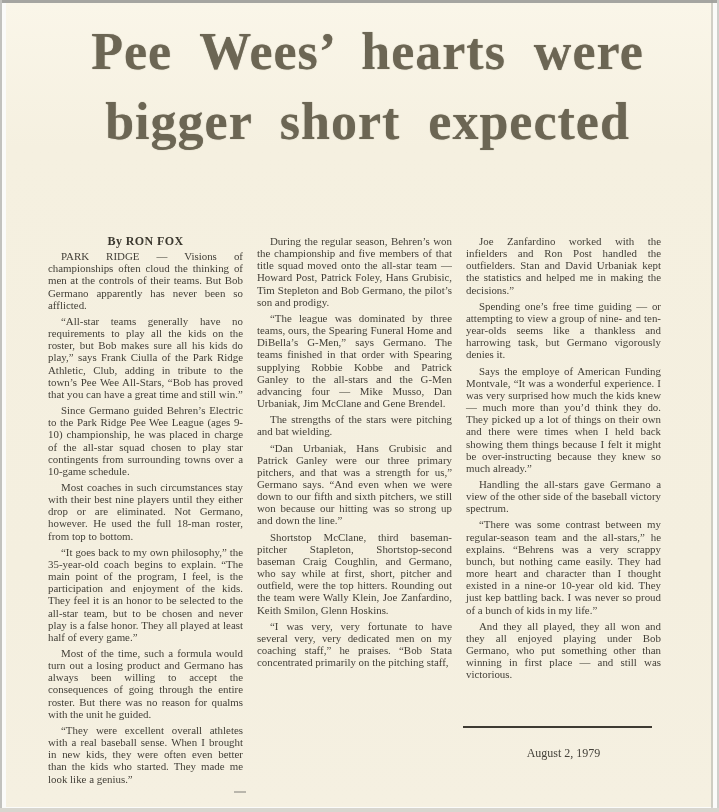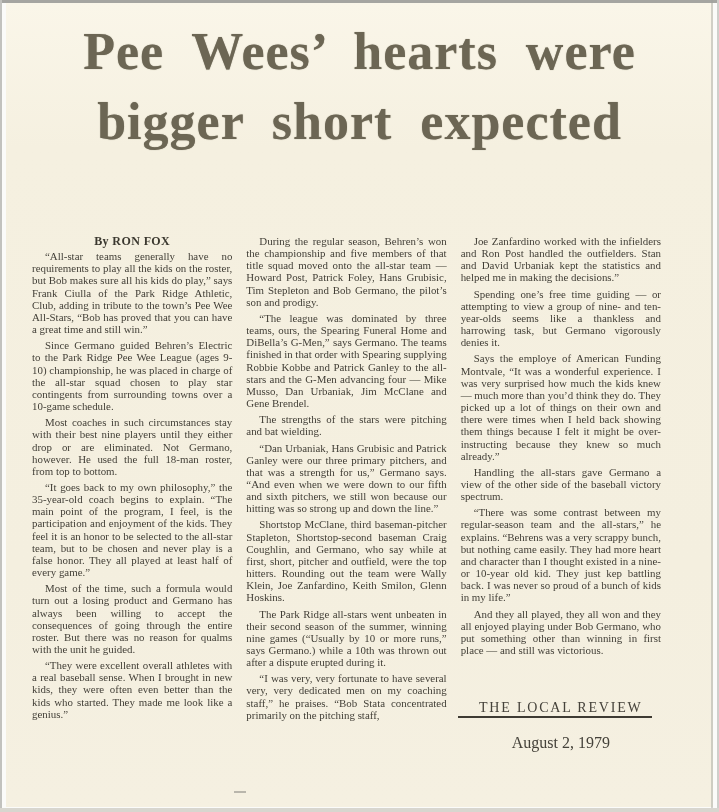--- a/index.html
+++ b/index.html
@@ -7,20 +7,21 @@
     width: 719px; height: 812px;
     position: relative;
     background: #fbfbf9;
     font-family: "Liberation Serif", serif;
     overflow: hidden;
   }
   .paper {
     position: absolute;
     left: 6px; top: 3px; right: 6px; bottom: 5px;
     background: linear-gradient(180deg, #faf6e9 0%, #f5f0e0 18%, #f4efdf 70%, #f5f0e1 100%);
+    padding-left: 16px;
   }
   
   .edge-top    { position: absolute; left: 0; top: 0; width: 100%; height: 3px; background: #a5a5a1; }
   .edge-left   { position: absolute; left: 0; top: 0; width: 2px; height: 100%; background: #c2c2be; }
   .edge-right  { position: absolute; right: 0; top: 0; width: 2px; height: 100%; background: #cfcfcb; }
   .edge-right-line { position: absolute; right: 6px; top: 0; width: 2px; height: 100%; background: #9fa29e; opacity: .45; }
   .edge-bottom { position: absolute; left: 0; bottom: 0; width: 100%; height: 4px; background: #d8d6cf; }
 
   .headline {
     margin: 14px 8px 0 8px;
@@ -69,21 +70,21 @@
   }
   .pub-rule {
     height: 2px;
     background: #3e3b33;
     margin-top: 2px;
     margin-left: -3px;
     width: calc(100% - 6px);
   }
   .pub-date {
     text-align: center;
-    font-size: 16px;
+    font-size: 12px;
     margin-top: 19px;
     color: #45423a;
   }
   
   .stray-mark {
     position: absolute;
     left: 228px; top: 788px;
     width: 12px; height: 2px;
     background: #b9b6ac;
   }
@@ -94,48 +95,47 @@
 <div class="paper">
   <h1 class="headline">
     <span class="hl-line">Pee Wees’ hearts were</span>
     <span class="hl-line">bigger short expected</span>
   </h1>
 
   <div class="columns">
 
     <div class="col">
       <div class="byline">By RON FOX</div>
+      <p>PARK RIDGE — Visions of championships often cloud the thinking of men at the controls of their teams. But Bob Germano apparently has never been so afflicted.</p>
       <p>“All-star teams generally have no requirements to play all the kids on the roster, but Bob makes sure all his kids do play,” says Frank Ciulla of the Park Ridge Athletic, Club, adding in tribute to the town’s Pee Wee All-Stars, “Bob has proved that you can have a great time and still win.”</p>
       <p>Since Germano guided Behren’s Electric to the Park Ridge Pee Wee League (ages 9-10) championship, he was placed in charge of the all-star squad chosen to play star contingents from surrounding towns over a 10-game schedule.</p>
       <p>Most coaches in such circumstances stay with their best nine players until they either drop or are eliminated. Not Germano, however. He used the full 18-man roster, from top to bottom.</p>
       <p>“It goes back to my own philosophy,” the 35-year-old coach begins to explain. “The main point of the program, I feel, is the participation and enjoyment of the kids. They feel it is an honor to be selected to the all-star team, but to be chosen and never play is a false honor. They all played at least half of every game.”</p>
       <p>Most of the time, such a formula would turn out a losing product and Germano has always been willing to accept the consequences of going through the entire roster. But there was no reason for qualms with the unit he guided.</p>
       <p>“They were excellent overall athletes with a real baseball sense. When I brought in new kids, they were often even better than the kids who started. They made me look like a genius.”</p>
     </div>
 
     <div class="col">
       <p>During the regular season, Behren’s won the championship and five members of that title squad moved onto the all-star team — Howard Post, Patrick Foley, Hans Grubisic, Tim Stepleton and Bob Germano, the pilot’s son and prodigy.</p>
       <p>“The league was dominated by three teams, ours, the Spearing Funeral Home and DiBella’s G-Men,” says Germano. The teams finished in that order with Spearing supplying Robbie Kobbe and Patrick Ganley to the all-stars and the G-Men advancing four — Mike Musso, Dan Urbaniak, Jim McClane and Gene Brendel.</p>
       <p>The strengths of the stars were pitching and bat wielding.</p>
       <p>“Dan Urbaniak, Hans Grubisic and Patrick Ganley were our three primary pitchers, and that was a strength for us,” Germano says. “And even when we were down to our fifth and sixth pitchers, we still won because our hitting was so strong up and down the line.”</p>
       <p>Shortstop McClane, third baseman-pitcher Stapleton, Shortstop-second baseman Craig Coughlin, and Germano, who say while at first, short, pitcher and outfield, were the top hitters. Rounding out the team were Wally Klein, Joe Zanfardino, Keith Smilon, Glenn Hoskins.</p>
-      <p>The Park Ridge all-stars went unbeaten in their second season of the summer, winning nine games (“Usually by 10 or more runs,” says Germano.) while a 10th was thrown out after a dispute erupted during it.</p>
       <p>“I was very, very fortunate to have several very, very dedicated men on my coaching staff,” he praises. “Bob Stata concentrated primarily on the pitching staff,</p>
     </div>
 
     <div class="col">
       <p>Joe Zanfardino worked with the infielders and Ron Post handled the outfielders. Stan and David Urbaniak kept the statistics and helped me in making the decisions.”</p>
       <p>Spending one’s free time guiding — or attempting to view a group of nine- and ten-year-olds seems like a thankless and harrowing task, but Germano vigorously denies it.</p>
       <p>Says the employe of American Funding Montvale, “It was a wonderful experience. I was very surprised how much the kids knew — much more than you’d think they do. They picked up a lot of things on their own and there were times when I held back showing them things because I felt it might be over-instructing because they knew so much already.”</p>
       <p>Handling the all-stars gave Germano a view of the other side of the baseball victory spectrum.</p>
       <p>“There was some contrast between my regular-season team and the all-stars,” he explains. “Behrens was a very scrappy bunch, but nothing came easily. They had more heart and character than I thought existed in a nine-or 10-year old kid. They just kep battling back. I was never so proud of a bunch of kids in my life.”</p>
       <p>And they all played, they all won and they all enjoyed playing under Bob Germano, who put something other than winning in first place — and still was victorious.</p>
 
       <div class="footer">
-        <div class="pub-name">THE LOCAL REVIEW</div>
         <div class="pub-rule"></div>
         <div class="pub-date">August 2, 1979</div>
       </div>
     </div>
 
   </div>
 
   <div class="stray-mark"></div>
 </div>
 

